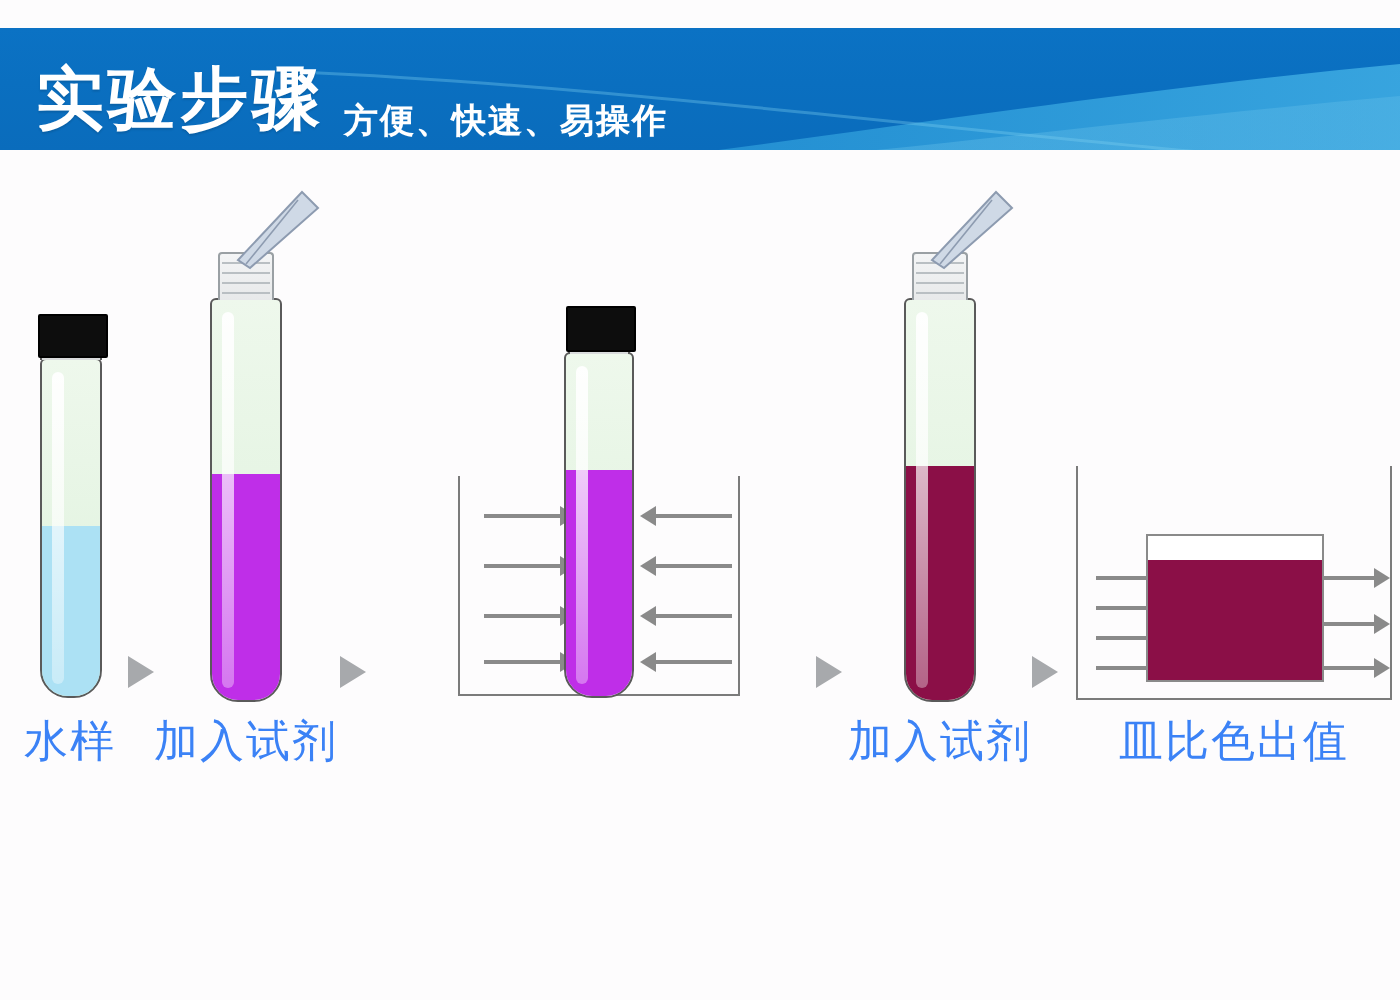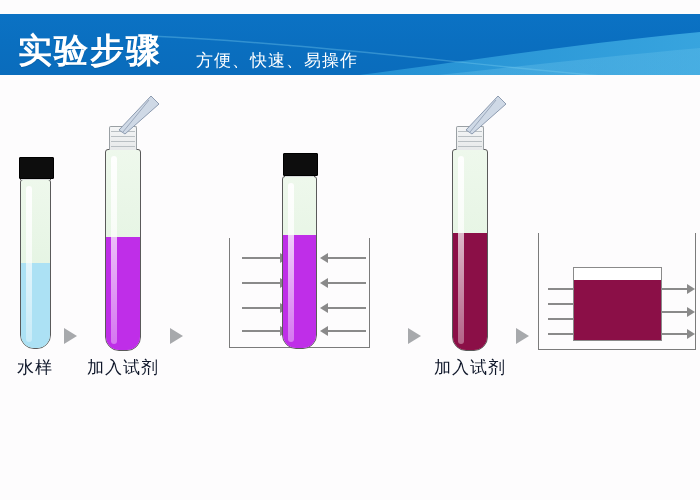--- a/index.html
+++ b/index.html
@@ -27,31 +27,31 @@
   .title{
     position:absolute;left:18px;top:16px;
     font-size:34px;font-weight:bold;color:#ffffff;
     letter-spacing:2px;
     line-height:40px;
     white-space:nowrap;
     text-shadow:0 1px 1px rgba(0,0,0,.12);
   }
   .subtitle{
     position:absolute;left:172px;top:36px;
-    font-size:17px;font-weight:normal;color:#ffffff;
-    letter-spacing:1px;line-height:22px;white-space:nowrap;margin-left:24px;
+    font-size:17px;font-weight:bold;color:#ffffff;
+    letter-spacing:1px;line-height:22px;white-space:nowrap;
   }
 
   
   .steps{position:absolute;left:0;top:78px;width:700px;height:340px;}
 
   .step{position:absolute;top:0;height:300px;}
   .step-label{
     position:absolute;top:278px;left:50%;transform:translateX(-50%);
-    font-size:17px;color:#0f172a;white-space:nowrap;letter-spacing:1px;
+    font-size:22px;color:#3b82f6;white-space:nowrap;letter-spacing:1px;
     font-family:Liberation Mono, monospace;
   }
 
   
   .tube{position:absolute;}
   .tube-cap{
     position:absolute;background:#0d0d0d;border:1px solid #000;
     border-radius:1px;z-index:4;
   }
   .tube-neck{
@@ -247,16 +247,17 @@
         <div class="arrow-head right" style="left:148px;top:51px;"></div>
         <div class="arrow-row" style="left:122px;top:78px;width:26px;"></div>
         <div class="arrow-head right" style="left:148px;top:74px;"></div>
         <div class="arrow-row" style="left:122px;top:100px;width:26px;"></div>
         <div class="arrow-head right" style="left:148px;top:96px;"></div>
 
         <div class="cuvette" style="left:34px;top:34px;width:89px;height:74px;">
           <div class="fill" style="height:60px;background:#8b0f47;"></div>
         </div>
       </div>
+      <div class="step-label" style="left:82px;">皿比色出值</div>
     </div>
 
   </div>
 </div>
 
 </body></html>

